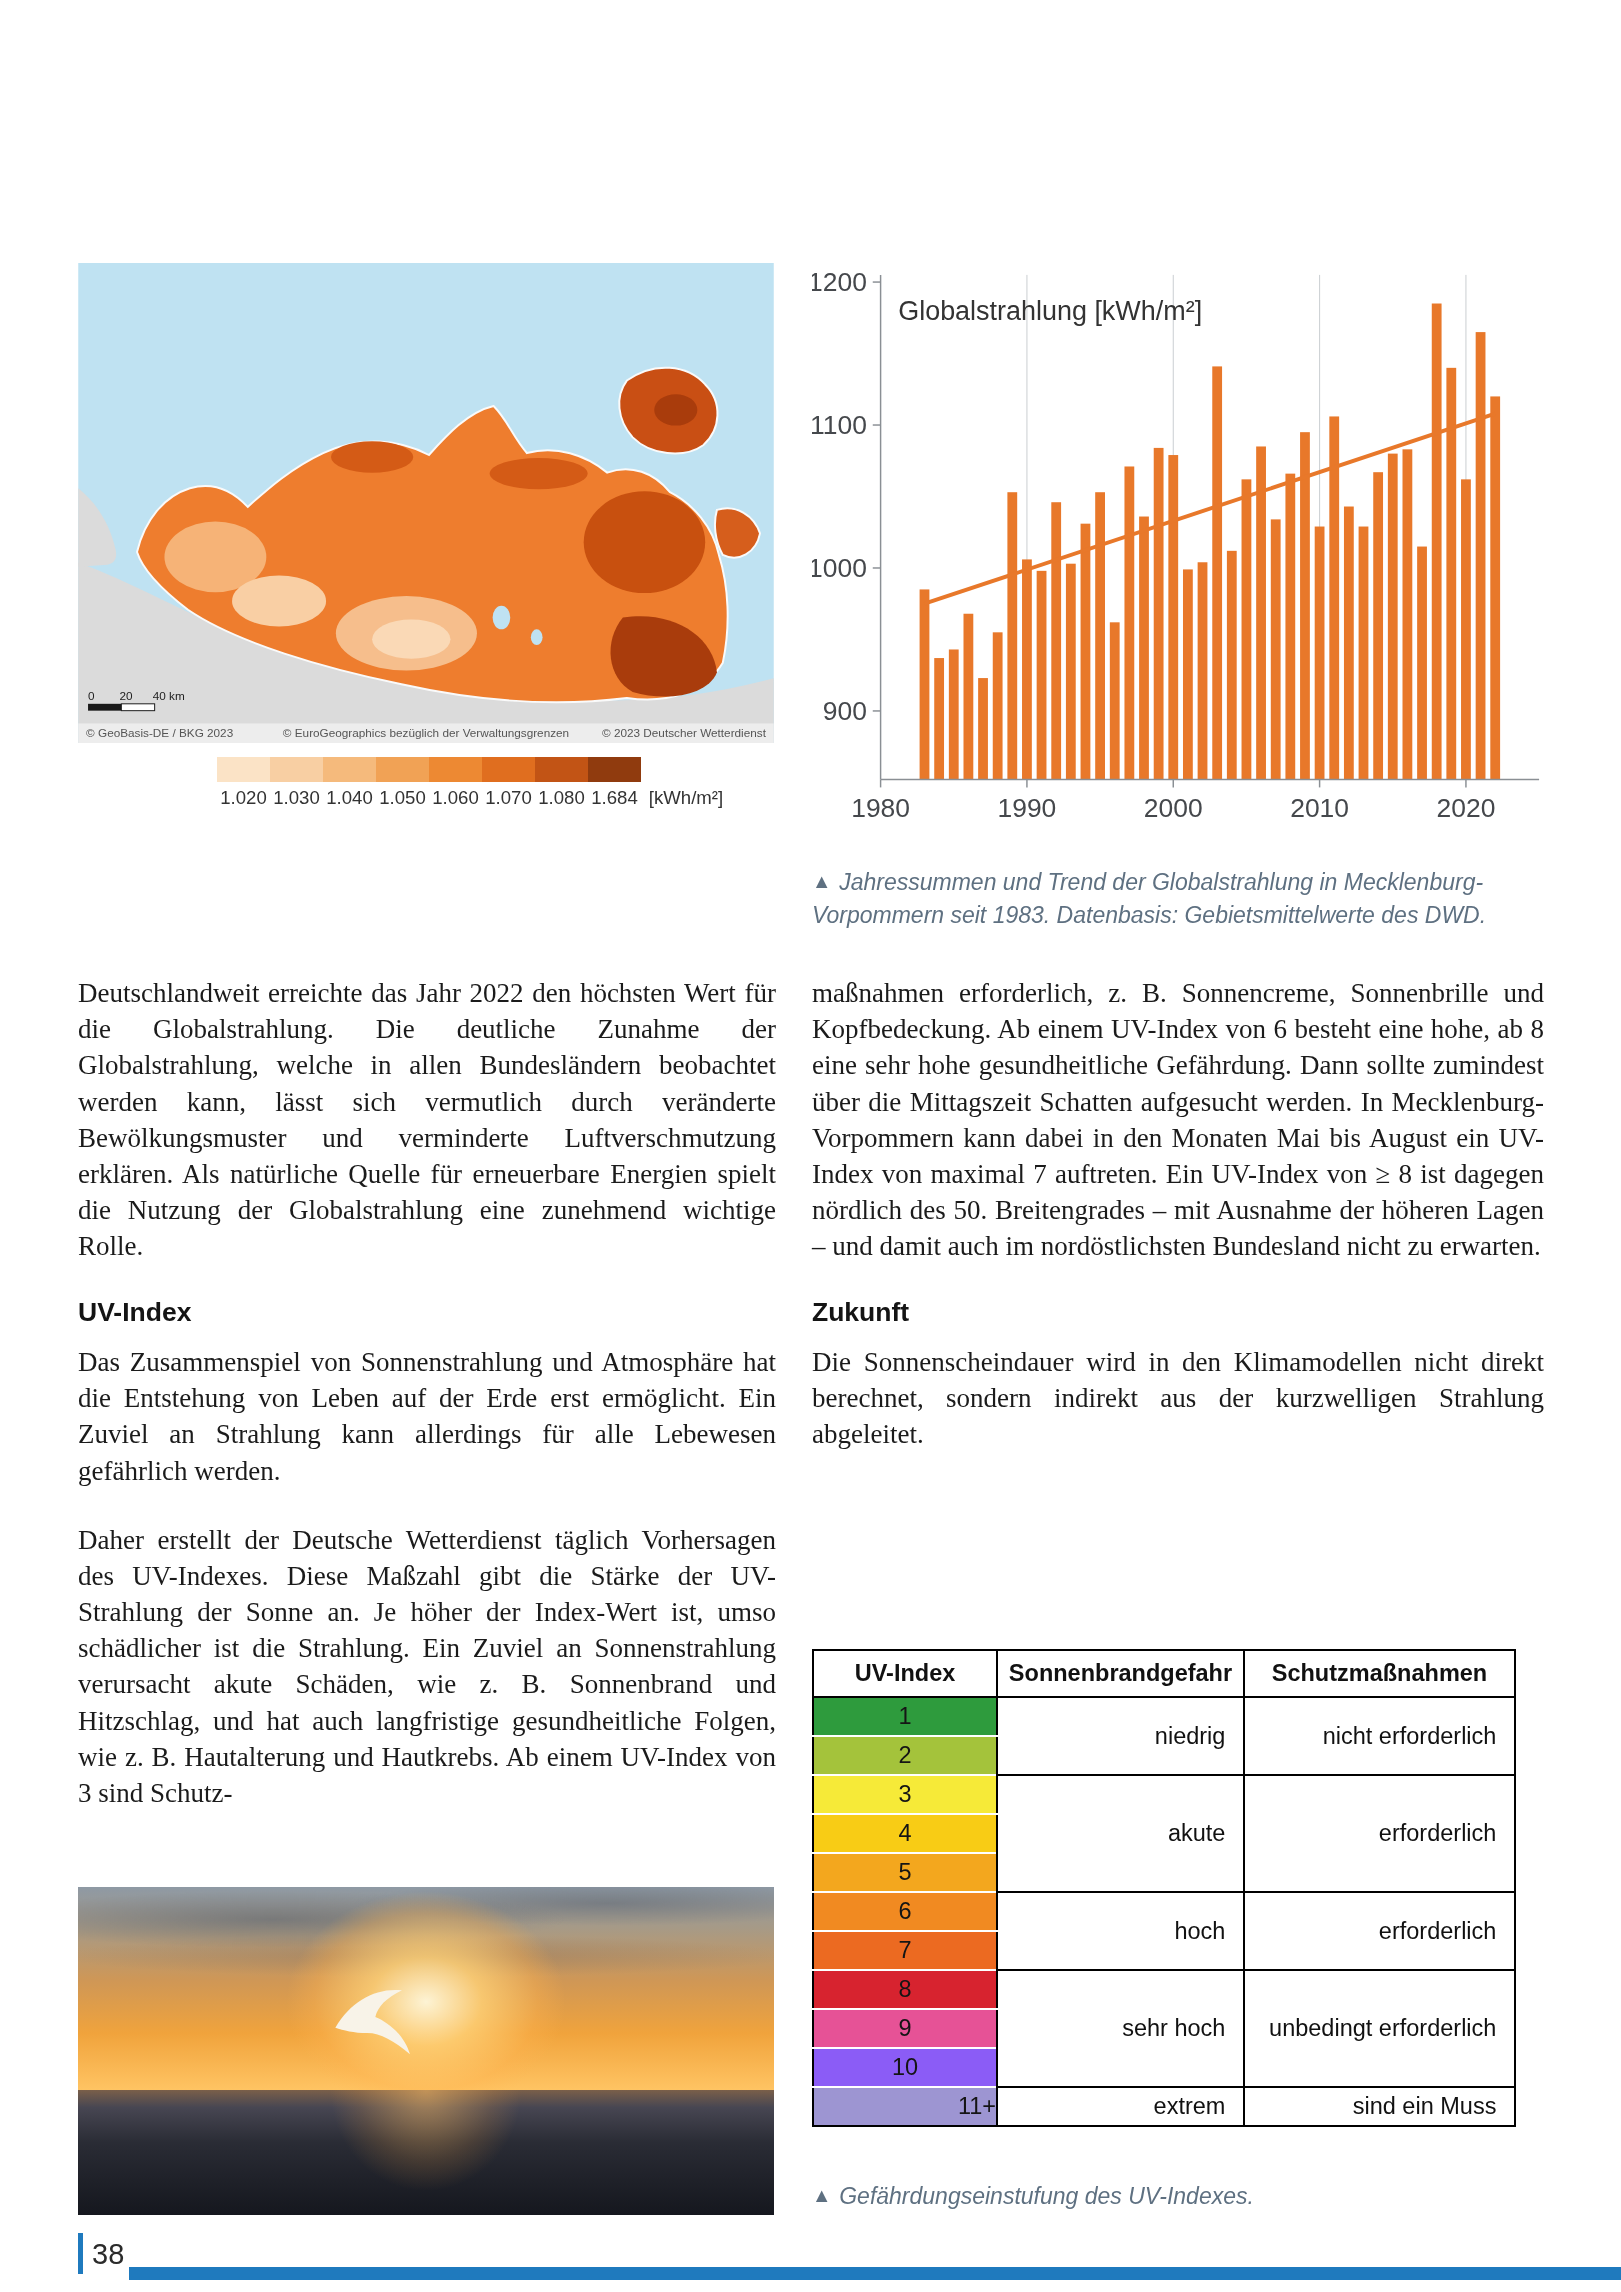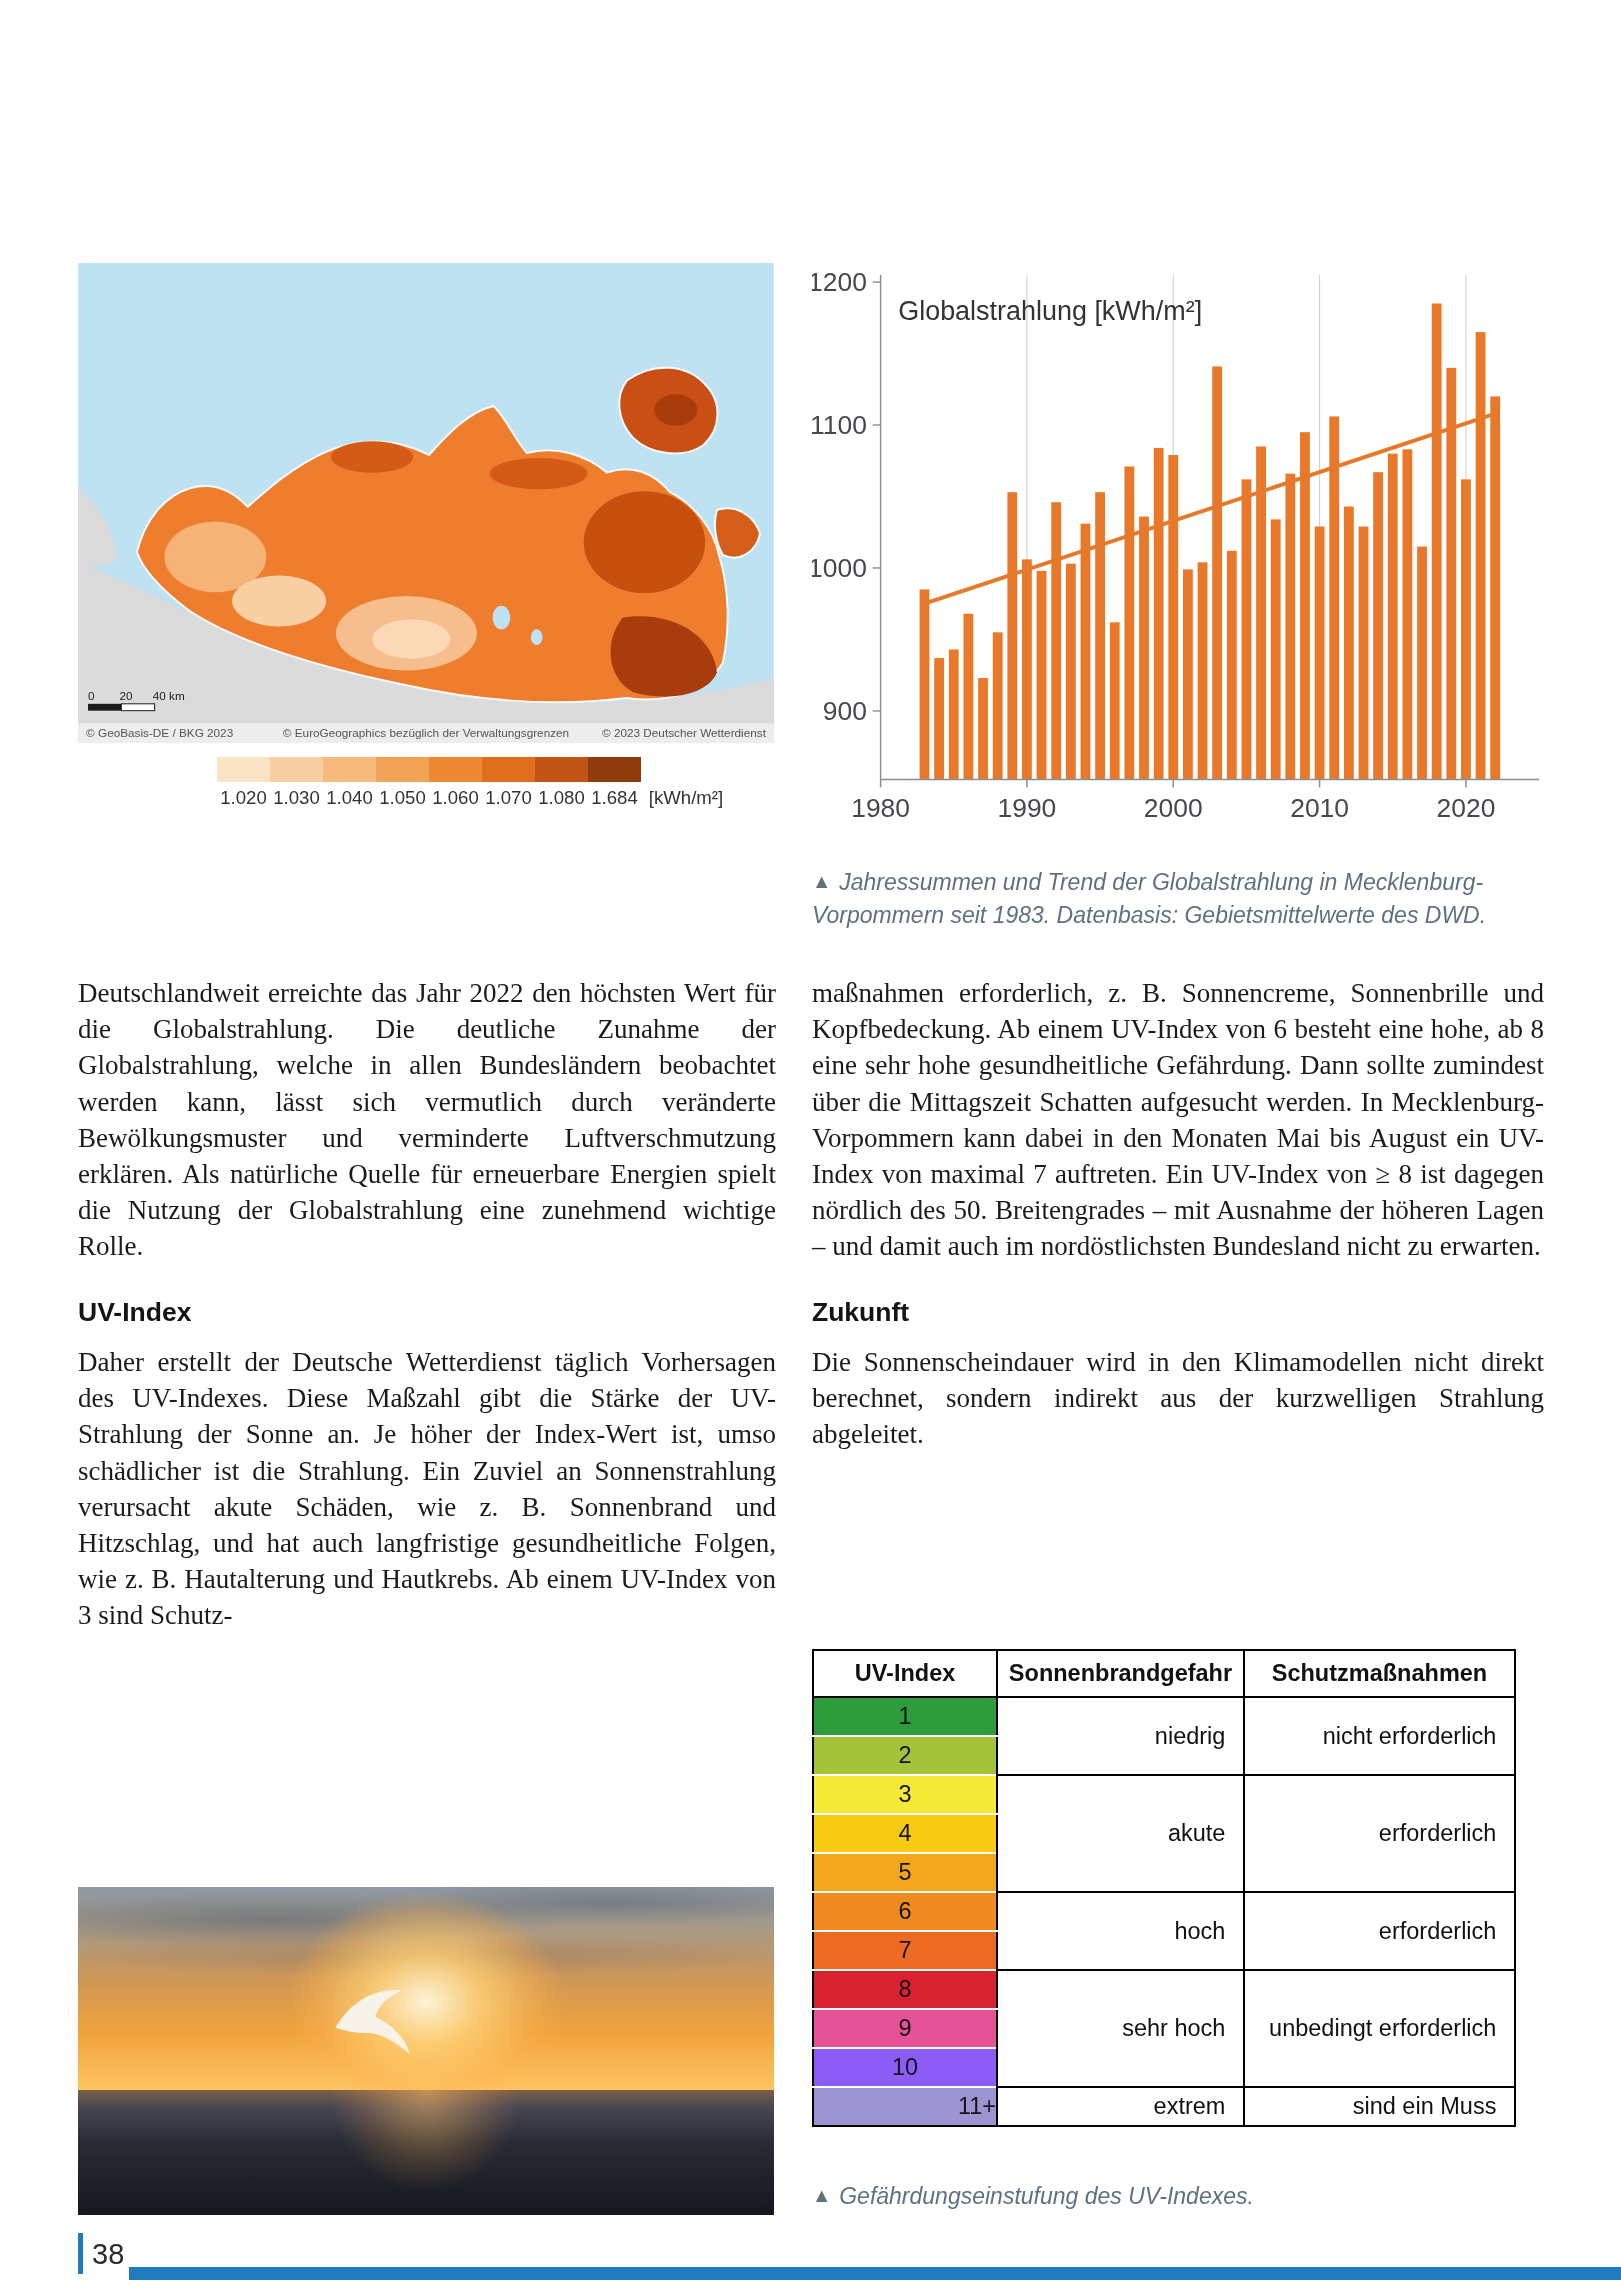--- a/index.html
+++ b/index.html
@@ -210,20 +210,21 @@
       </svg>
   </div>
 
   <div class="abs figcaption" style="left:812px; top:866px; width:716px;">
     <span class="marker">▲</span><span>Jahressummen und Trend der Globalstrahlung in Mecklenburg-Vorpommern seit 1983. Datenbasis: Gebietsmittelwerte des DWD.</span>
   </div>
 
   <div class="abs body-text" style="left:78px; top:975px; width:698px;">
     <p>Deutschlandweit erreichte das Jahr 2022 den höchsten Wert für die Globalstrahlung. Die deutliche Zunahme der Globalstrahlung, welche in allen Bundesländern beobachtet werden kann, lässt sich vermutlich durch veränderte Bewölkungsmuster und verminderte Luftverschmutzung erklären. Als natürliche Quelle für erneuerbare Energien spielt die Nutzung der Globalstrahlung eine zunehmend wichtige Rolle.</p>
     <h3>UV-Index</h3>
+    <p>Das Zusammenspiel von Sonnenstrahlung und Atmosphäre hat die Entstehung von Leben auf der Erde erst ermöglicht. Ein Zuviel an Strahlung kann allerdings für alle Lebewesen gefährlich werden.</p>
     <p>Daher erstellt der Deutsche Wetterdienst täglich Vorhersagen des UV-Indexes. Diese Maßzahl gibt die Stärke der UV-Strahlung der Sonne an. Je höher der Index-Wert ist, umso schädlicher ist die Strahlung. Ein Zuviel an Sonnenstrahlung verursacht akute Schäden, wie z. B. Sonnenbrand und Hitzschlag, und hat auch langfristige gesundheitliche Folgen, wie z. B. Hautalterung und Hautkrebs. Ab einem UV-Index von 3 sind Schutz-</p>
   </div>
 
   <div class="abs body-text" style="left:812px; top:975px; width:732px;">
     <p>maßnahmen erforderlich, z. B. Sonnencreme, Sonnenbrille und Kopfbedeckung. Ab einem UV-Index von 6 besteht eine hohe, ab 8 eine sehr hohe gesundheitliche Gefährdung. Dann sollte zumindest über die Mittagszeit Schatten aufgesucht werden. In Mecklenburg-Vorpommern kann dabei in den Monaten Mai bis August ein UV-Index von maximal 7 auftreten. Ein UV-Index von ≥ 8 ist dagegen nördlich des 50. Breitengrades – mit Ausnahme der höheren Lagen – und damit auch im nordöstlichsten Bundesland nicht zu erwarten.</p>
     <h3>Zukunft</h3>
     <p>Die Sonnenscheindauer wird in den Klimamodellen nicht direkt berechnet, sondern indirekt aus der kurzwelligen Strahlung abgeleitet.</p>
   </div>
 
   <div class="abs photo" style="left:78px; top:1887px; width:696px; height:328px;">

